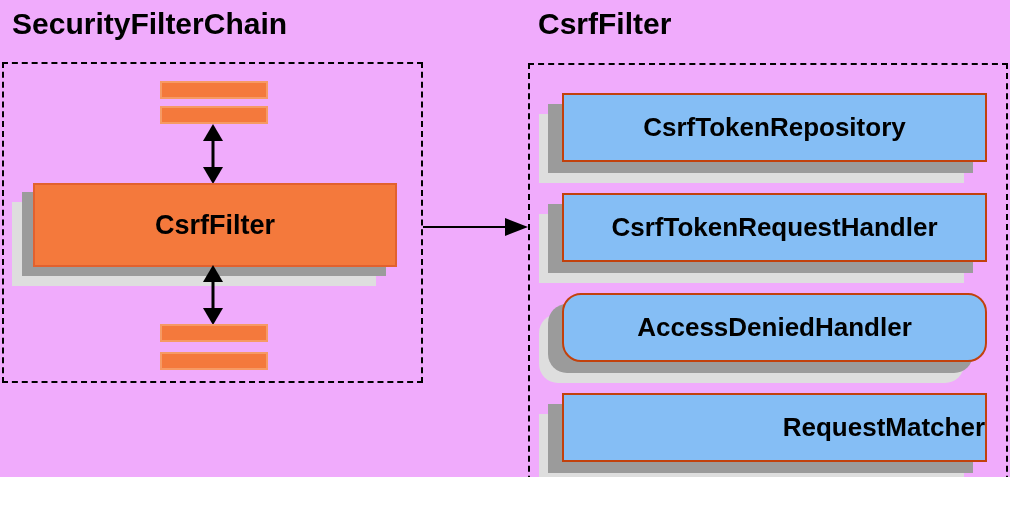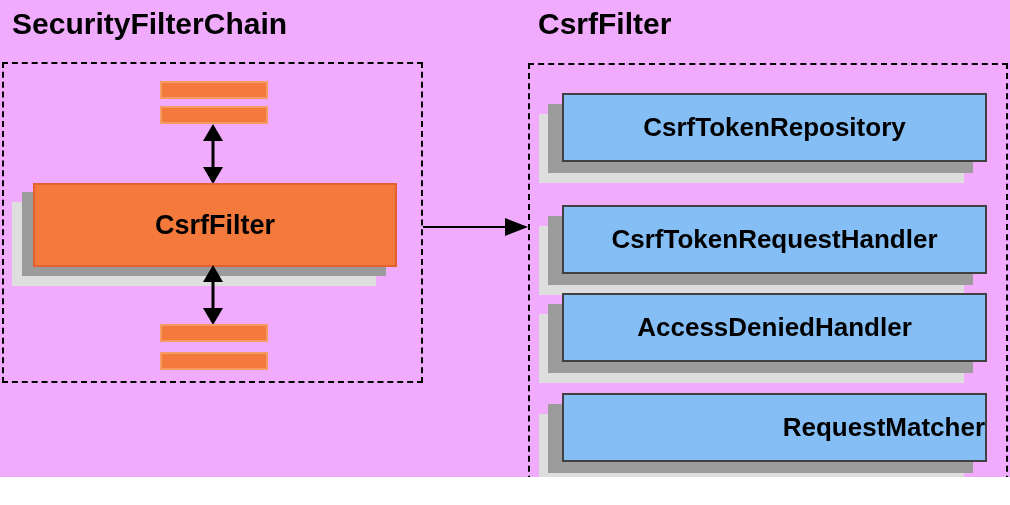--- a/index.html
+++ b/index.html
@@ -64,29 +64,29 @@
     font-weight: bold;
     color: #000000;
   }
 
   .component-box {
     position: absolute;
     left: 562px;
     width: 421px;
     height: 65px;
     background: #85bef5;
-    border: 2px solid #404040;
+    border: 2px solid #c2410c;
     box-shadow: -14px 11px 0 #9b9b9b, -23px 21px 0 #dedede;
     display: flex;
     align-items: center;
     justify-content: center;
   }
   #component-1 { top: 93px;  }
-  #component-2 { top: 193px; margin-top: 12px; }
-  #component-3 { top: 293px; }
+  #component-2 { top: 193px; }
+  #component-3 { top: 293px; border-radius: 19px; }
   #component-4 { top: 393px; justify-content: flex-end; }
   .component-box span {
     font-size: 26px;
     font-weight: bold;
     color: #000000;
   }
 
   .arrow-svg { position: absolute; }
   #double-arrow-1 { left: 200px; top: 124px; }
   #double-arrow-2 { left: 200px; top: 265px; }

